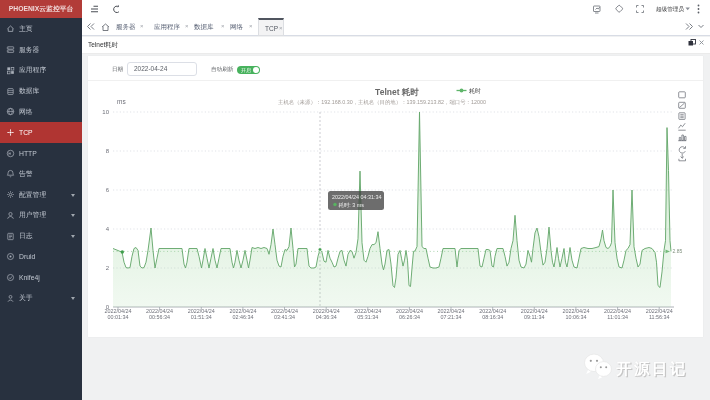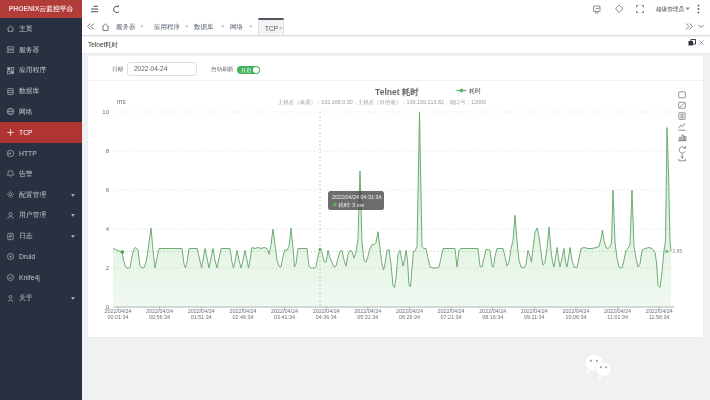--- a/index.html
+++ b/index.html
@@ -310,13 +310,14 @@
 <ellipse cx="16" cy="14.8" rx="9.5" ry="8.7" fill="#fff" stroke="#e3e3e3" stroke-width="0.6"></ellipse>
 <path d="M10 22l-1.8 4 4.6-2.2z" fill="#fff"></path>
 <circle cx="12.8" cy="12.8" r="1.1" fill="#9a9a9a"></circle>
         <circle cx="19" cy="12.8" r="1.1" fill="#9a9a9a"></circle>
 <ellipse cx="25.5" cy="21" rx="8" ry="7.4" fill="#fff" stroke="#e3e3e3" stroke-width="0.6"></ellipse>
 <path d="M21.5 27.5l-1.5 3.8 4.2-2z" fill="#fff"></path>
 <circle cx="22.8" cy="19.2" r="1" fill="#9a9a9a"></circle>
         <circle cx="28.2" cy="19.2" r="1" fill="#9a9a9a"></circle>
 </g>
 </svg>
+<span id="wmtext" style="top:11px">开源日记</span>
 </div>
 
 </body></html>

